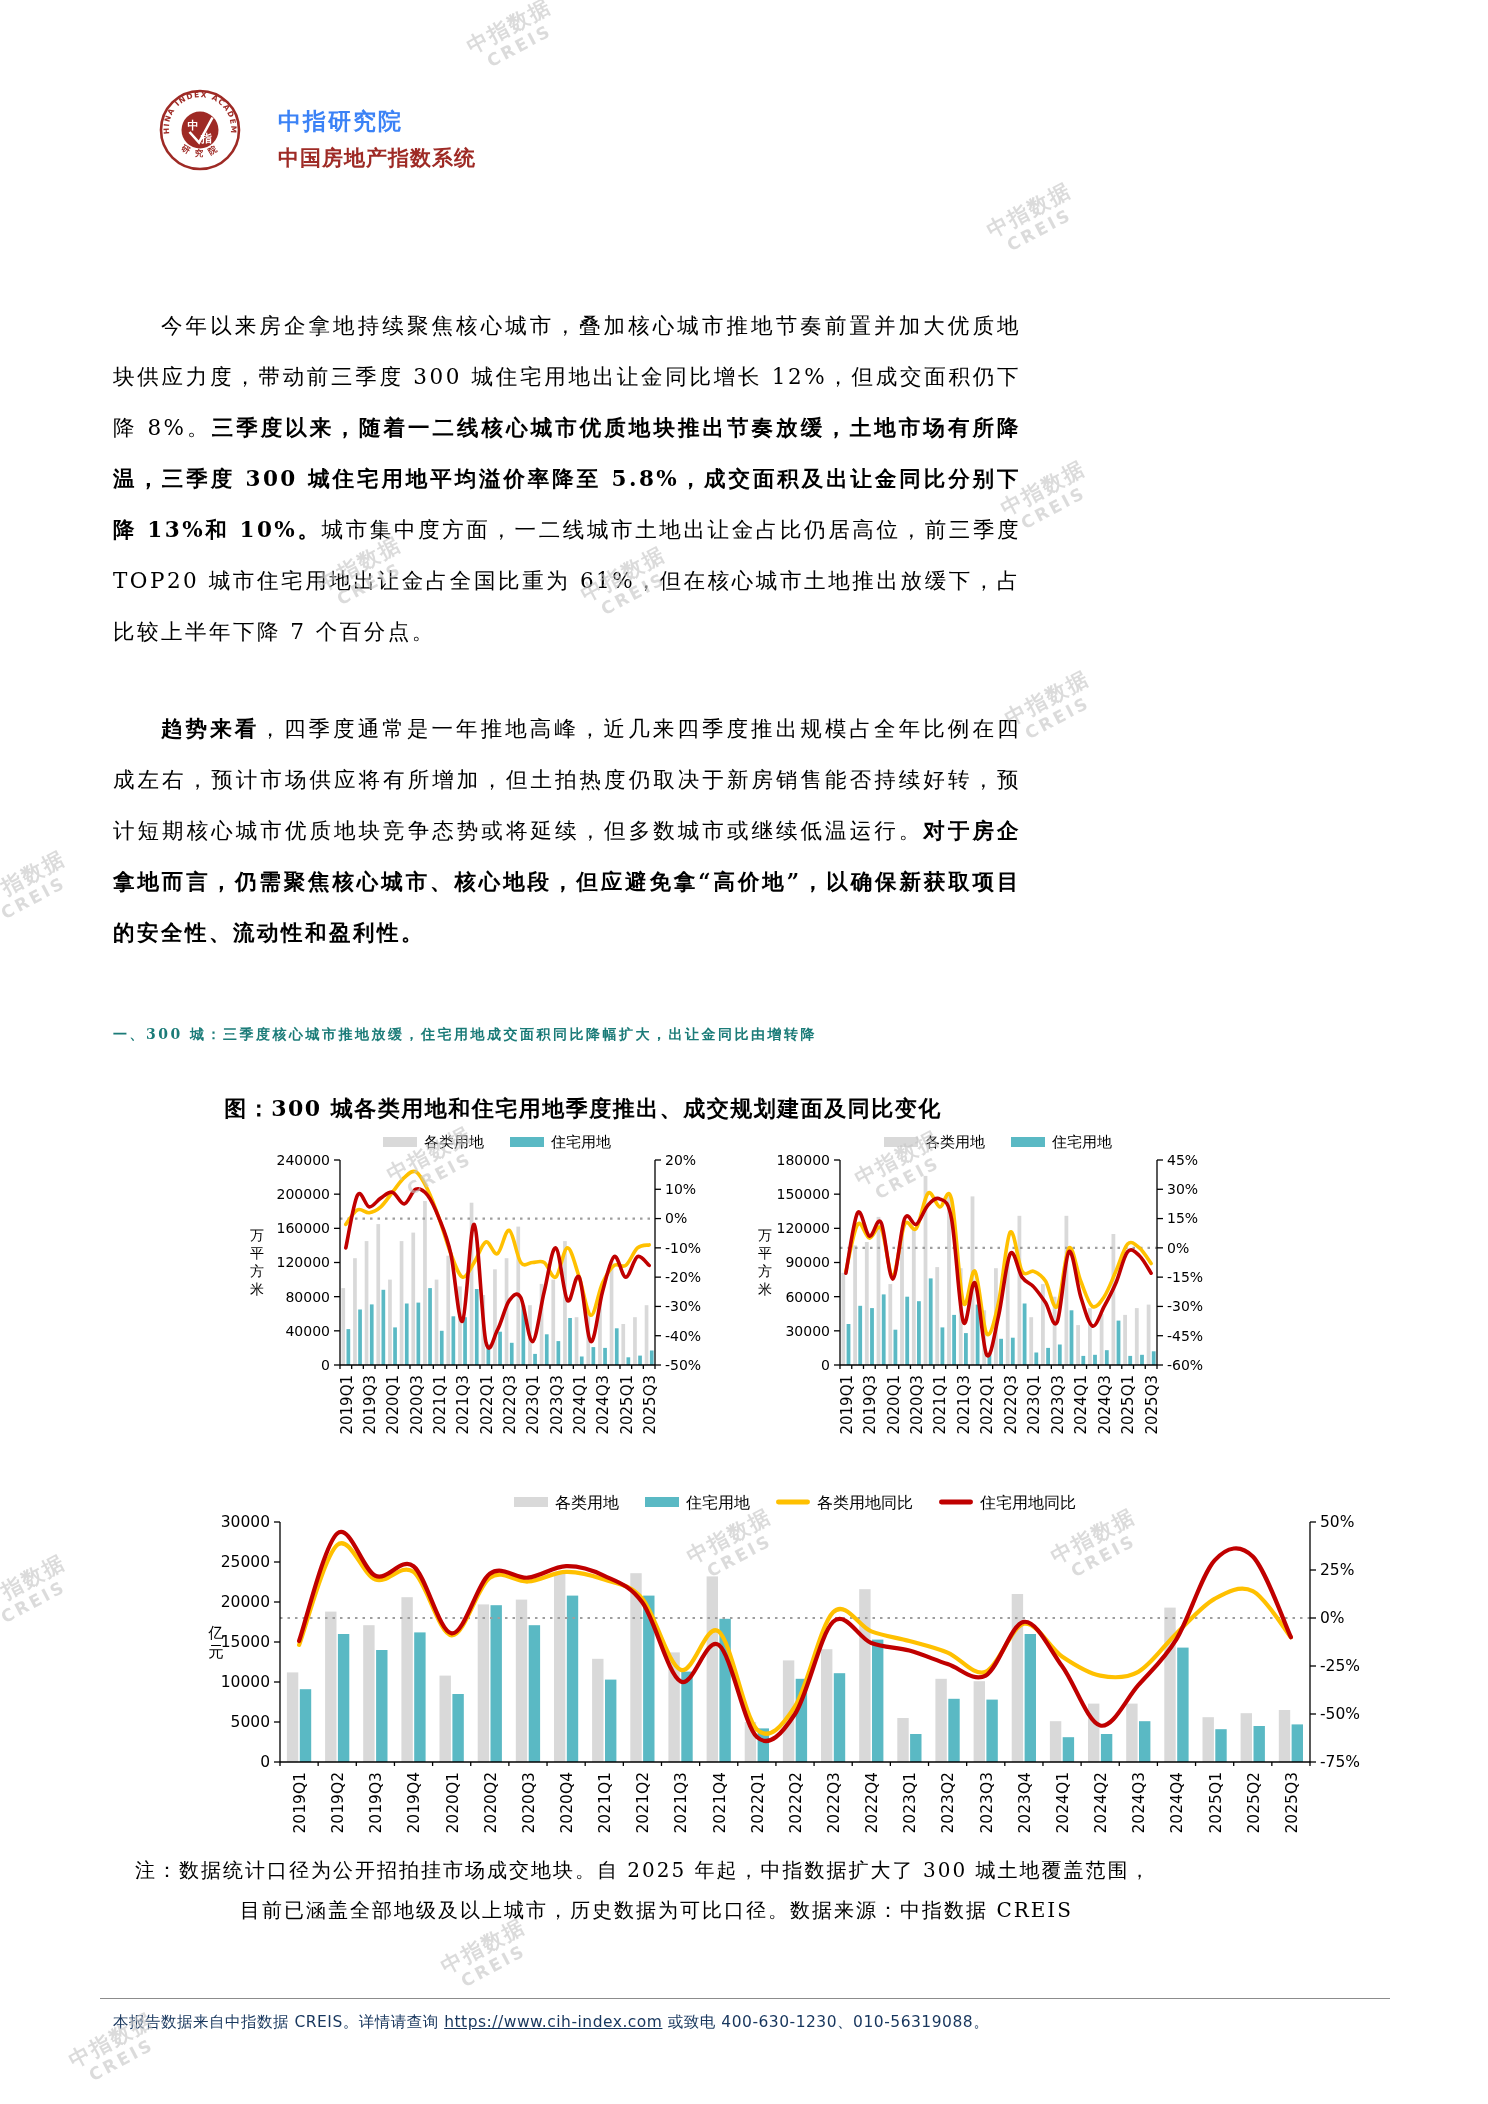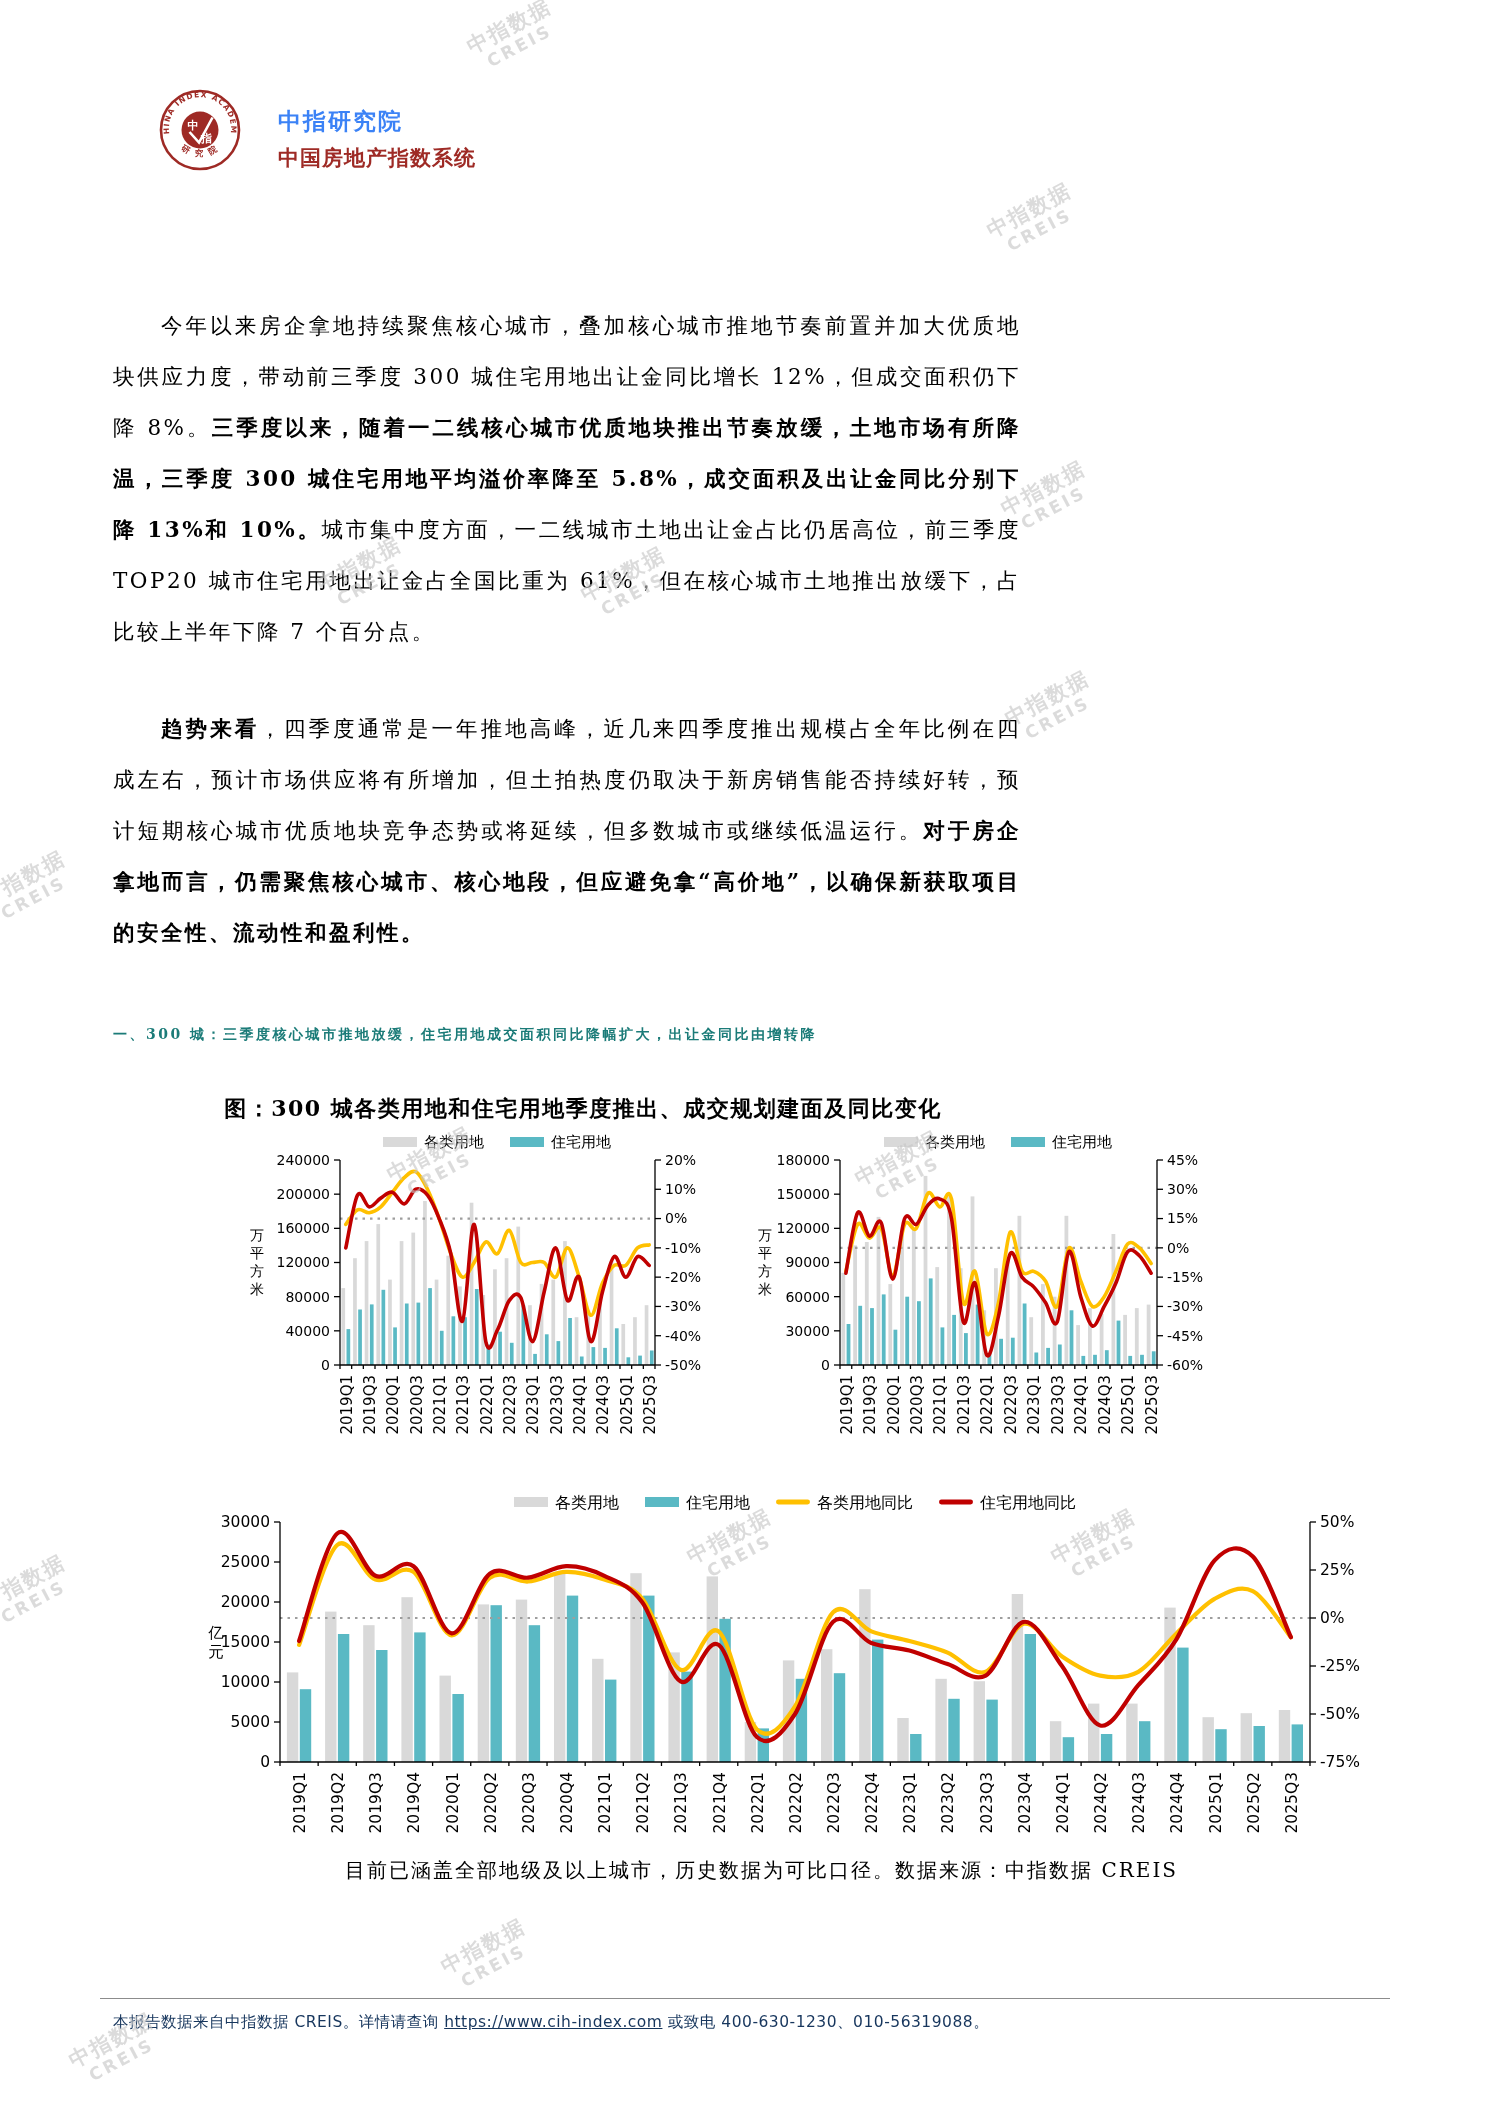--- a/index.html
+++ b/index.html
@@ -16,21 +16,21 @@
   .para b{font-weight:700;}
   .sec-heading{font-size:14px;line-height:60px;letter-spacing:2.5px;font-weight:700;color:#1B7B78;text-align:justify;margin:0;}
   
   .fig-title{position:absolute;text-align:center;font-size:22px;font-weight:700;letter-spacing:1.5px;z-index:1;}
   .fig-title1{left:113px;top:1094px;width:940px;}
   .fig-title2{left:113px;top:1456px;width:1010px;}
   .fig-row{position:absolute;left:185px;top:1130px;display:flex;gap:30px;z-index:1;}
   .fig3{position:absolute;left:160px;top:1490px;z-index:1;}
   
   .note{position:absolute;left:135px;top:1850px;width:1165px;font-size:20px;line-height:40px;letter-spacing:2px;text-align:justify;z-index:1;}
-  .note-line2{display:flex;justify-content:flex-end;}
+  .note-line2{display:flex;justify-content:center;}
   .note-src{padding-right:122px;white-space:nowrap;}
   .footer-rule{position:absolute;left:100px;top:1998px;width:1290px;height:1px;background:#8c8c8c;}
   .footer-text{position:absolute;left:113px;top:2012px;width:1290px;font-size:15.5px;font-weight:400;color:#17365D;
                font-family:"DejaVu Sans","Liberation Sans",sans-serif;letter-spacing:0.5px;z-index:1;}
   .footer-text a, .footer-link{color:#17365D;text-decoration:underline;}
   
   #wm-layer{position:absolute;inset:0;z-index:2;pointer-events:none;}
   .wm{position:absolute;transform:rotate(-28deg);color:#c6c6c6;opacity:.62;font-weight:700;
       font-family:"DejaVu Sans","Liberation Sans",sans-serif;display:flex;flex-direction:column;align-items:center;line-height:1.12;}
   .wm span{font-size:21px;letter-spacing:2px;}
@@ -565,20 +565,21 @@
         <rect x="485" y="7" width="34" height="10" fill="#5AB9C4"></rect>
         <text x="526" y="17.6" fill="#000" font-family="&quot;DejaVu Sans&quot;,&quot;Liberation Sans&quot;,sans-serif" font-size="16" text-anchor="start">住宅用地</text>
         <rect x="616" y="9.6" width="34" height="4.8" rx="2.4" fill="#FFC000"></rect>
         <text x="657" y="17.6" fill="#000" font-family="&quot;DejaVu Sans&quot;,&quot;Liberation Sans&quot;,sans-serif" font-size="16" text-anchor="start">各类用地同比</text>
         <rect x="779" y="9.6" width="34" height="4.8" rx="2.4" fill="#C00000"></rect>
         <text x="820" y="17.6" fill="#000" font-family="&quot;DejaVu Sans&quot;,&quot;Liberation Sans&quot;,sans-serif" font-size="16" text-anchor="start">住宅用地同比</text>
       </svg>
   </div>
 
   <div class="note">
+    <div>注：数据统计口径为公开招拍挂市场成交地块。自 2025 年起，中指数据扩大了 300 城土地覆盖范围，</div>
     <div class="note-line2">
       <span>目前已涵盖全部地级及以上城市，历史数据为可比口径。</span>
       <span class="note-src">数据来源：中指数据 CREIS</span>
     </div>
   </div>
 
   <div class="footer-rule"></div>
   <div class="footer-text"><span>本报告数据来自中指数据 CREIS。详情请查询 </span><span class="footer-link">https://www.cih-index.com</span><span> 或致电 400-630-1230、010-56319088。</span></div>
 
 </div>

